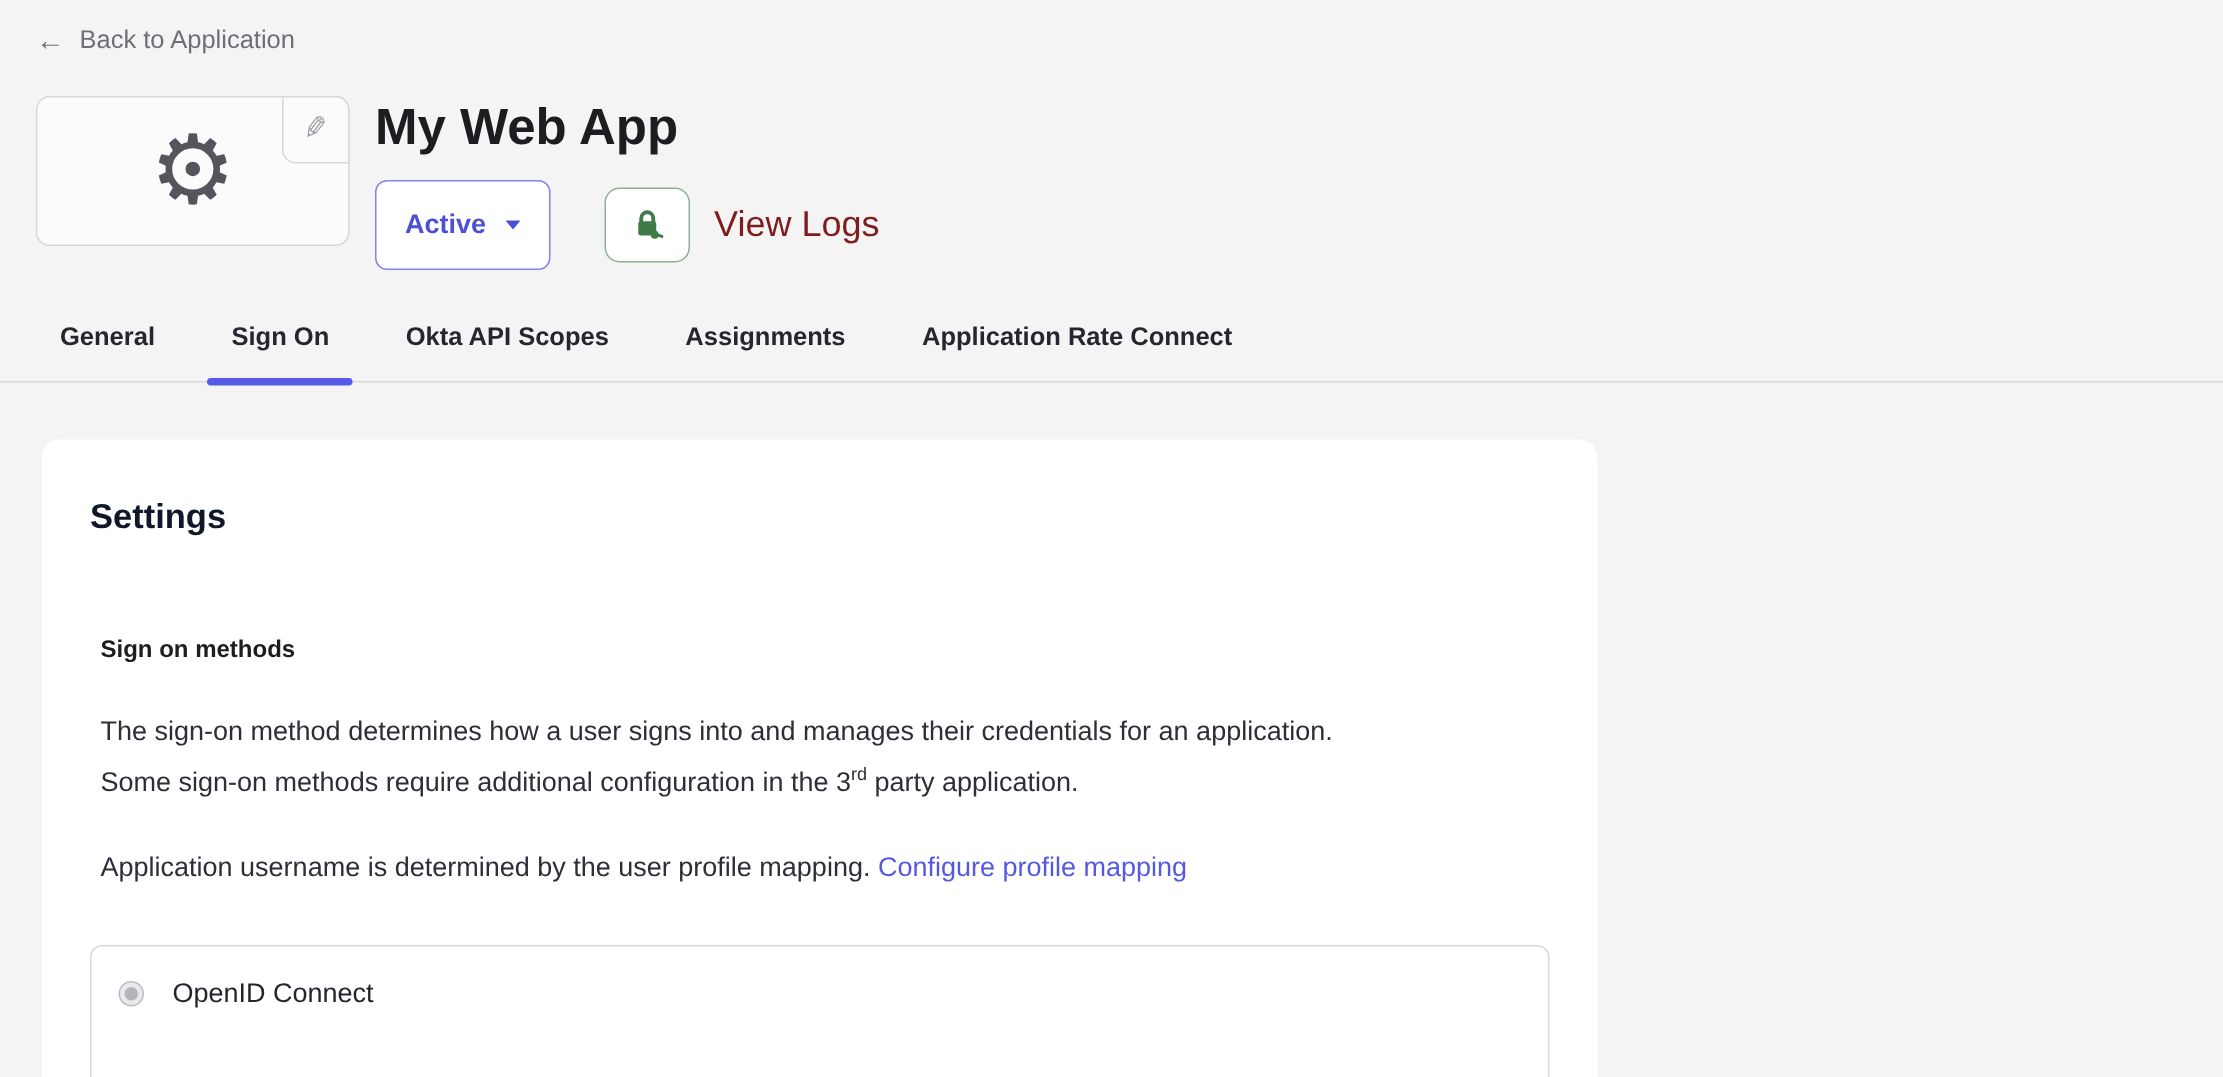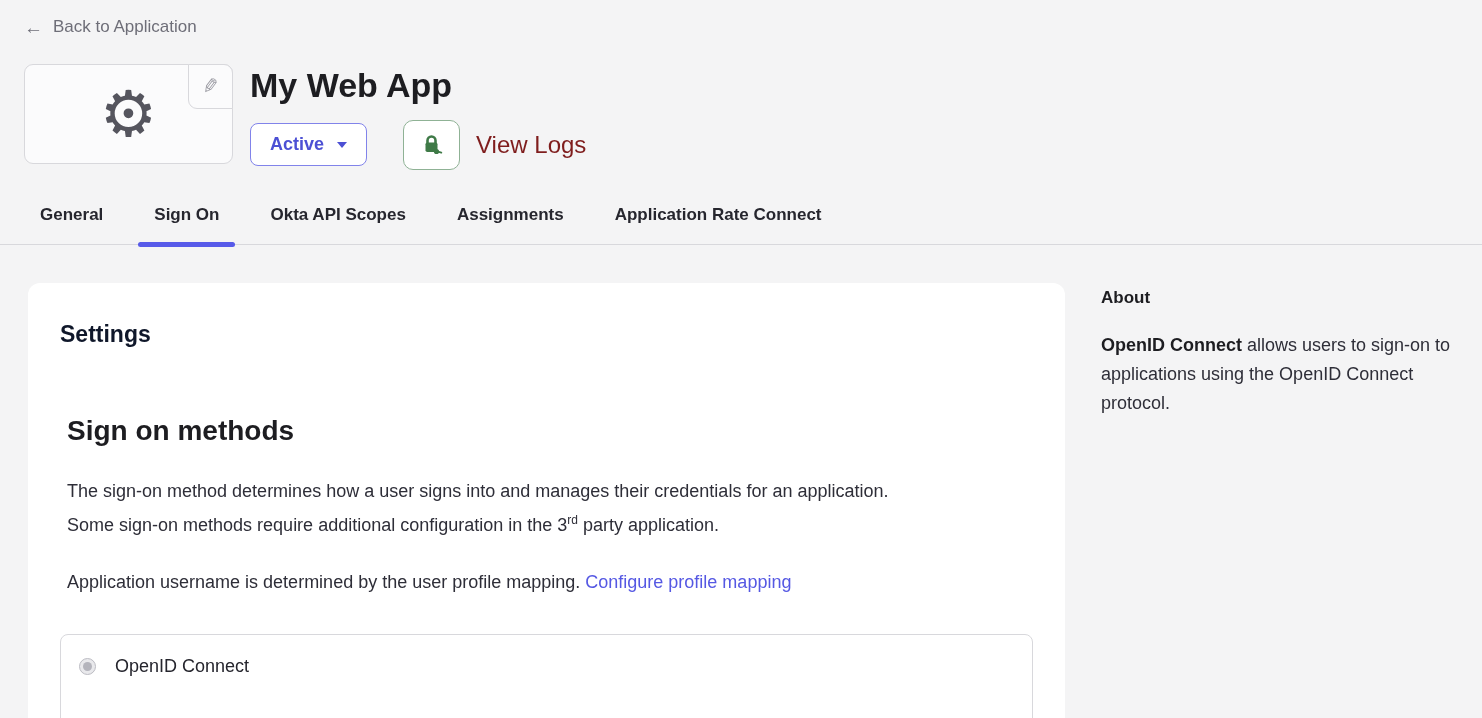--- a/index.html
+++ b/index.html
@@ -77,21 +77,21 @@
     font-size: 34px;
     font-weight: bold;
     color: #1d1d21;
     line-height: 1.15;
   }
   .actions { display: flex; align-items: center; margin-top: 15px; }
   .active-btn {
     display: flex;
     align-items: center;
     gap: 13px;
-    height: 43px;
+    height: 60px;
     padding: 0 19px;
     background: #ffffff;
     border: 1px solid #8183ea;
     border-radius: 8px;
     color: #4c50d4;
     font-size: 18px;
     font-weight: bold;
     font-family: "Liberation Sans", sans-serif;
     cursor: pointer;
   }
@@ -163,21 +163,21 @@
   }
   .card-title {
     margin: 0;
     font-size: 23px;
     font-weight: 600;
     color: #0f172a;
   }
   .section { margin-left: 7px; margin-top: 67px; }
   .section-title {
     margin: 0;
-    font-size: 28px;
+    font-size: 16px;
     font-weight: 600;
     color: #1d1d21;
   }
   .body-text {
     margin: 30px 0 0;
     font-size: 18px;
     line-height: 29px;
     color: #2e2e38;
     max-width: 830px;
   }
@@ -286,21 +286,15 @@
       </div>
 
       <div class="method-box">
         <div class="method-row">
           <span class="radio-disabled"></span>
           <span class="method-label">OpenID Connect</span>
         </div>
       </div>
     </div>
 
-    <aside class="about-panel">
-      <h3 class="about-title">About</h3>
-      <p class="about-text">
-        <b>OpenID Connect</b><span> allows users to sign-on to applications using the OpenID Connect protocol.</span>
-      </p>
-    </aside>
 
   </div>
 </div>
 
 </body></html>

